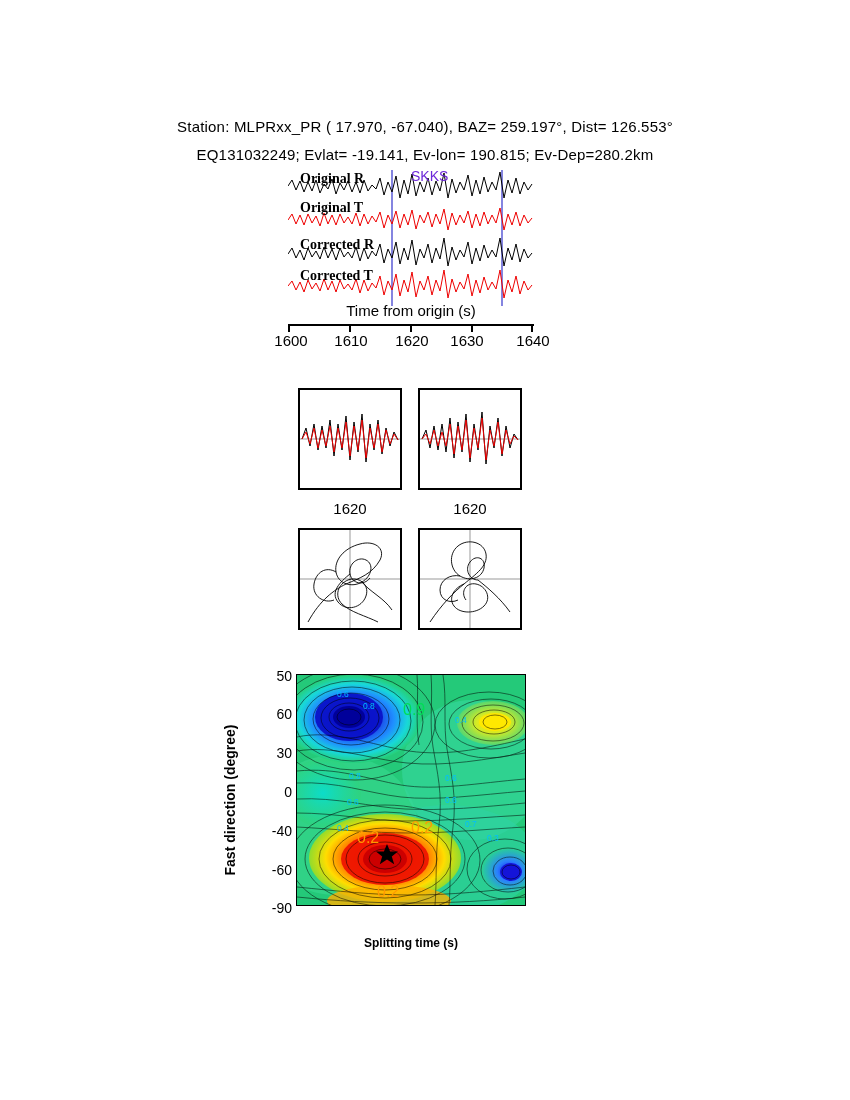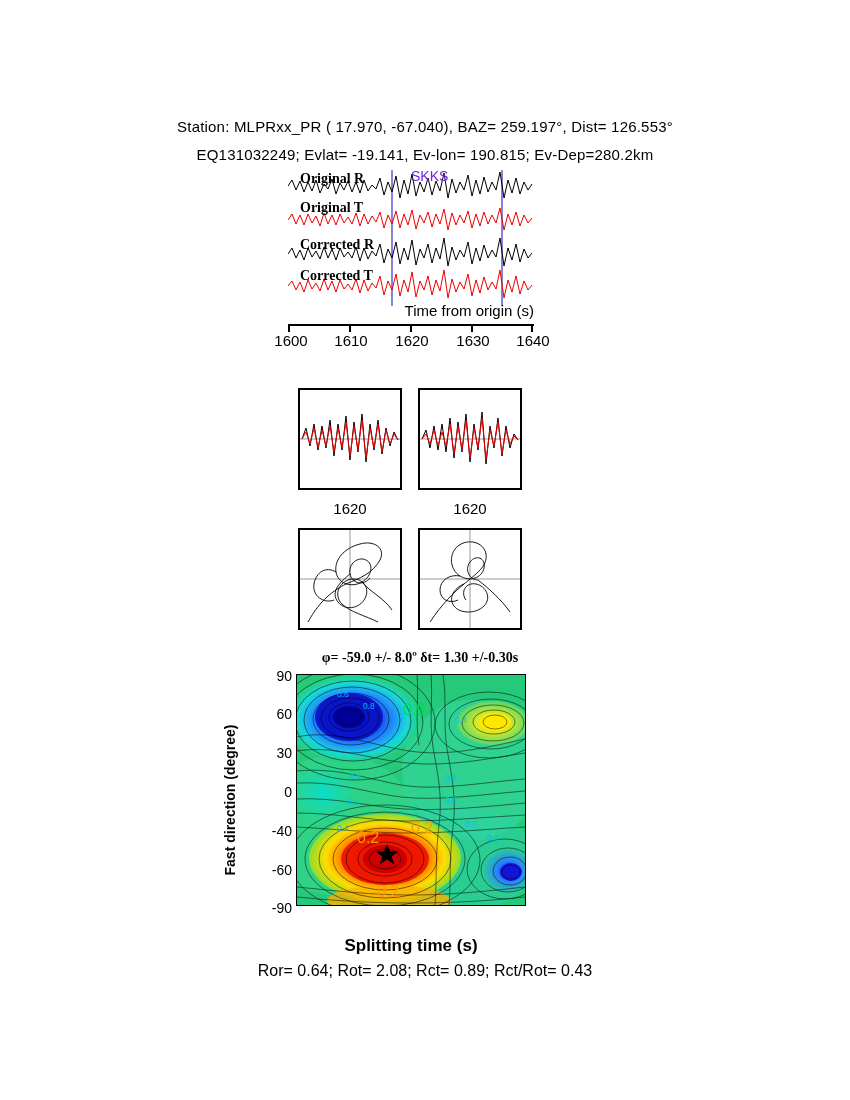--- a/index.html
+++ b/index.html
@@ -57,21 +57,21 @@
     position: absolute;
     left: 411px; top: 168px;
     color: #6d28d9;
     font-size: 14px;
     font-family: "Liberation Sans", sans-serif;
   }
   .axis-title {
     position: absolute;
     left: 288px;
     width: 246px;
-    text-align: right;
+    text-align: center;
     font-size: 15px;
   }
   #timeaxis-title { top: 302px; }
 
   .axisline {
     position: absolute;
     left: 288px;
     top: 320px;
     width: 246px;
     height: 8px;
@@ -171,21 +171,21 @@
     width: 40px;
     text-align: center;
   }
   .xlabel {
     position: absolute;
     left: 296px;
     top: 936px;
     width: 230px;
     text-align: center;
     font-weight: bold;
-    font-size: 17px;
+    font-size: 12px;
   }
   .footer {
     position: absolute;
     left: 0;
     top: 962px;
     width: 850px;
     text-align: center;
     font-size: 16px;
   }
   .clab {
@@ -236,21 +236,21 @@
       <line x1="123" y1="1" x2="123" y2="8" stroke="#000" stroke-width="2"></line>
       <line x1="184" y1="1" x2="184" y2="8" stroke="#000" stroke-width="2"></line>
       <line x1="244" y1="1" x2="244" y2="8" stroke="#000" stroke-width="2"></line>
     </svg>
   </div>
 
   <div class="ticklabels">
     <span style="left:0px">1600</span>
     <span style="left:60px">1610</span>
     <span style="left:121px">1620</span>
-    <span style="left:182px">1630</span>
+    <span style="left:176px">1630</span>
     <span style="left:242px">1640</span>
   </div>
 
   <div class="minibox" id="mb-wave-left">
     <svg width="100" height="98" viewBox="0 0 100 98">
       <line x1="0" y1="49" x2="100" y2="49" stroke="#555" stroke-width="0.6"></line>
       <polyline fill="none" stroke="#000" stroke-width="1" points="2,49 6,38 10,56 14,34 18,60 22,36 26,58 30,30 34,66 38,34 42,60 46,26 50,70 54,32 58,62 62,24 66,72 70,34 74,60 78,30 82,64 86,38 90,56 94,42 98,50"></polyline>
       <polyline fill="none" stroke="#ee0000" stroke-width="1" points="2,49 6,42 10,54 14,38 18,58 22,40 26,56 30,36 34,62 38,38 42,58 46,32 50,66 54,36 58,60 62,30 66,68 70,38 74,58 78,34 82,62 86,40 90,54 94,44 98,50"></polyline>
     </svg>
   </div>
@@ -275,24 +275,23 @@
   </div>
 
   <div class="minibox" id="mb-part-right">
     <svg width="100" height="98" viewBox="0 0 100 98">
       <line x1="0" y1="49" x2="100" y2="49" stroke="#555" stroke-width="0.6"></line>
       <line x1="50" y1="0" x2="50" y2="98" stroke="#555" stroke-width="0.6"></line>
       <path fill="none" stroke="#000" stroke-width="0.9" d="M10,92 C22,74 34,62 44,54 C56,44 68,36 66,24 C64,12 48,8 38,16 C28,24 30,40 40,46 C50,52 62,48 64,38 C66,28 56,24 50,32 C44,40 50,50 58,50 M44,54 C34,58 28,68 34,76 C40,84 56,84 64,76 C72,68 66,56 56,54 C46,52 40,62 46,70 M40,46 C30,44 20,50 20,60 C20,70 30,74 38,70 M58,50 C68,58 80,68 90,82"></path>
     </svg>
   </div>
 
-  <div class="splittitle">φ= -59.0 +/- 8.0º δt= 1.30 +/-0.30s</div>
 
   <div id="ycol">
-    <div class="ytick" style="top:0px">90</div>
+    <div class="ytick" style="top:0px">50</div>
     <div class="ytick" style="top:38px">60</div>
     <div class="ytick" style="top:77px">30</div>
     <div class="ytick" style="top:116px">0</div>
     <div class="ytick" style="top:155px">-40</div>
     <div class="ytick" style="top:194px">-60</div>
     <div class="ytick" style="top:232px">-90</div>
   </div>
 
   <div class="ylabel">Fast direction (degree)</div>
 
@@ -414,15 +413,14 @@
 
       <g transform="translate(90,180)">
         <polygon points="0,-11 3.1,-3.6 11,-3.4 4.8,1.6 7.2,9.2 0,4.6 -7.2,9.2 -4.8,1.6 -11,-3.4 -3.1,-3.6" fill="#000"></polygon>
       </g>
     </svg>
   </div>
 
 
   <div class="xlabel">Splitting time (s)</div>
 
-  <div class="footer">Ror= 0.64; Rot= 2.08; Rct= 0.89; Rct/Rot= 0.43</div>
 
 </div>
 
 </body></html>

